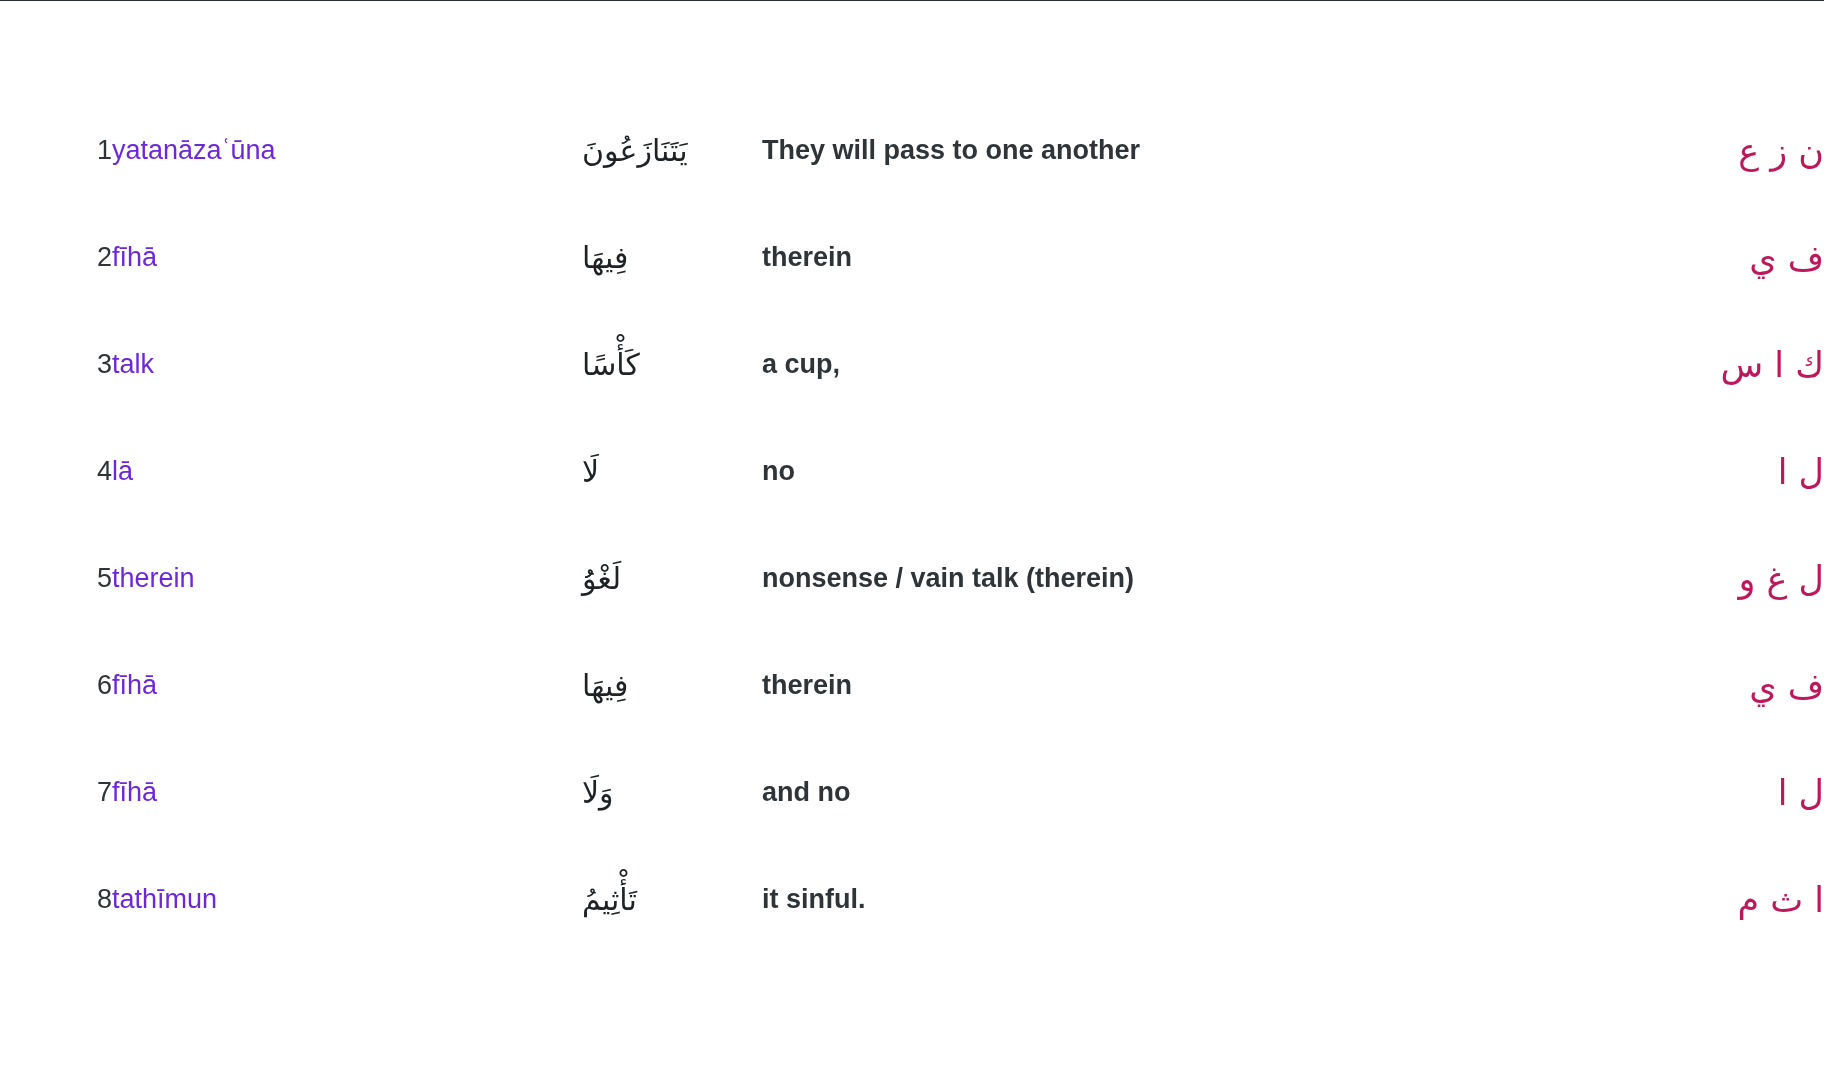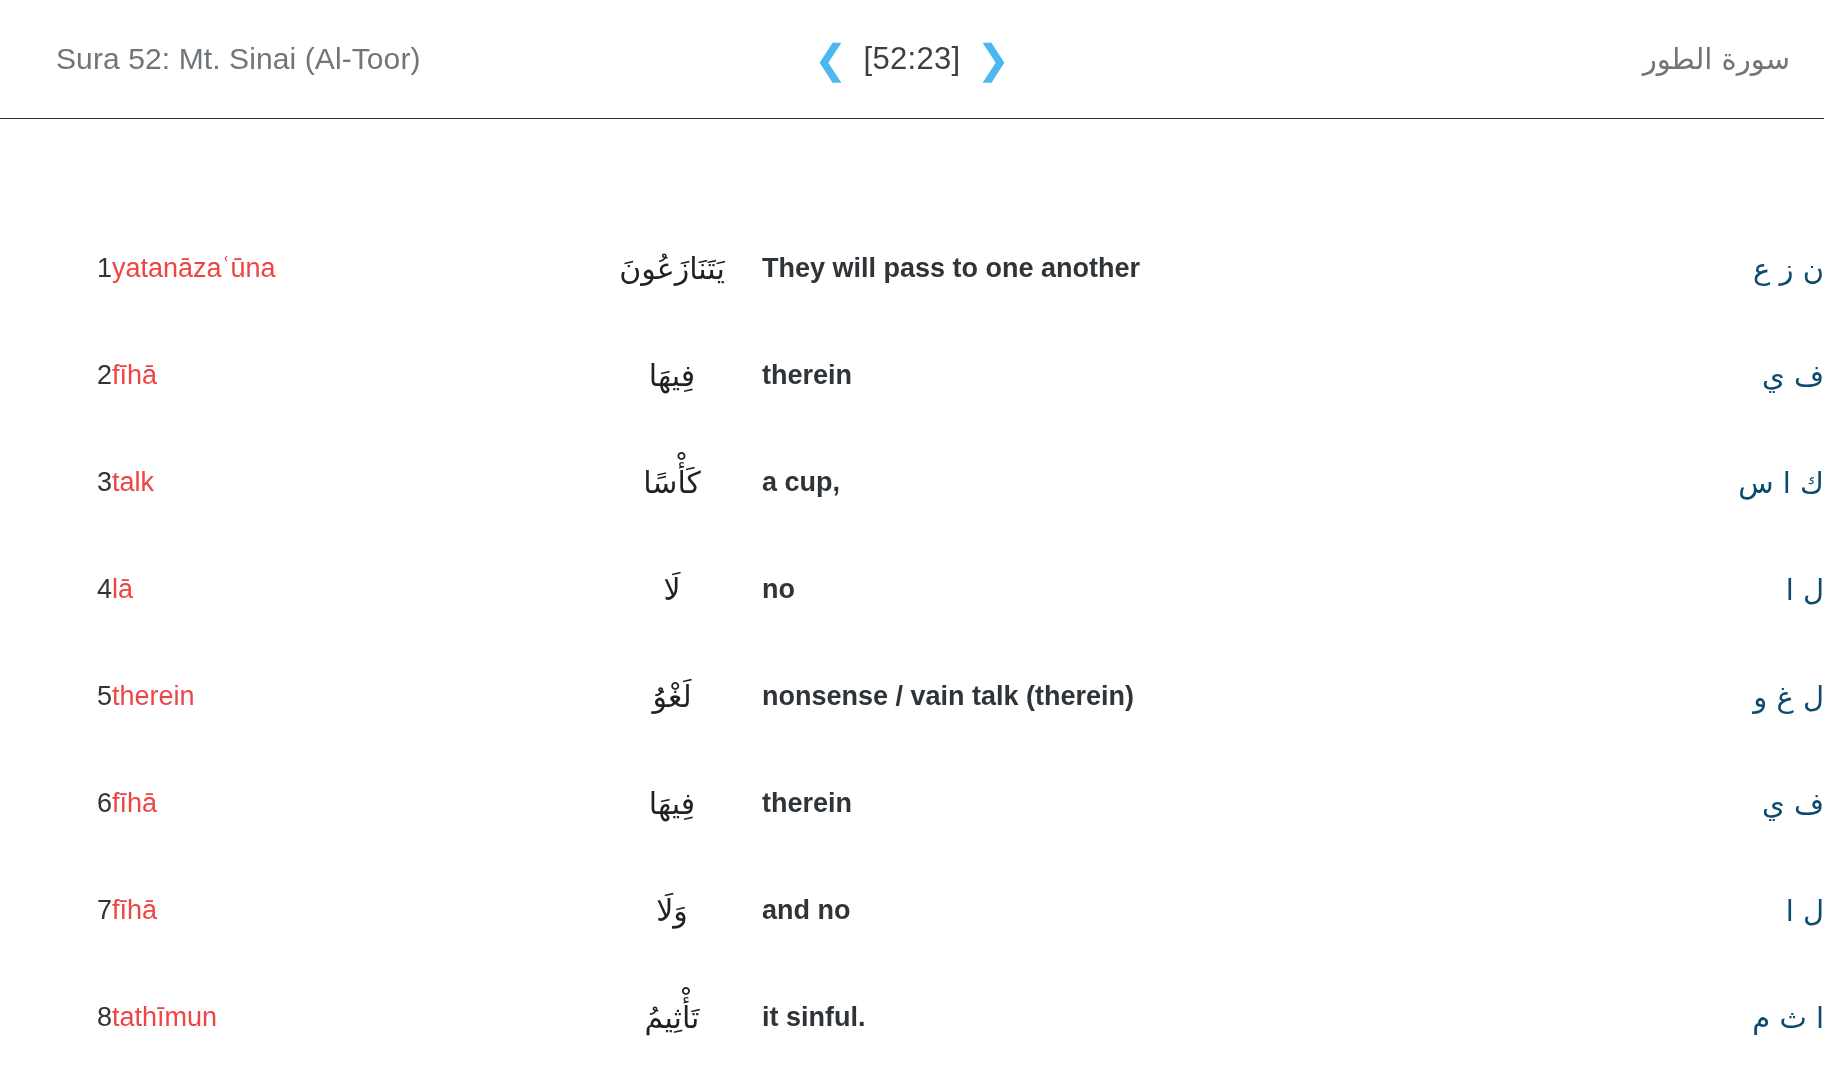--- a/index.html
+++ b/index.html
@@ -95,69 +95,58 @@
     width: 112px;
     text-align: right;
     font-size: 27px;
     color: #2f3438;
     padding-right: 8px;
   }
   .col-translit {
     width: 470px;
     padding-left: 44px;
     font-size: 27px;
-    color: #ef4444;
+    color: #6d28d9;
     white-space: nowrap;
   }
   .col-arabic {
     width: 180px;
-    text-align: center;
+    text-align: left;
     padding-right: 18px;
     font-size: 30px;
     color: #1e2225;
     direction: rtl;
     font-family: "DejaVu Sans", sans-serif;
     line-height: 1.5;
     white-space: nowrap;
   }
   .col-meaning {
     font-size: 27px;
     color: #2f3438;
     padding-left: 16px;
     white-space: nowrap;
     font-weight: bold;
   }
   .col-root {
     width: 260px;
     text-align: right;
     padding-right: 56px;
-    font-size: 29px;
-    color: #0c4a6e;
+    font-size: 35px;
+    color: #be185d;
     direction: rtl;
     font-family: "DejaVu Sans", sans-serif;
     white-space: nowrap;
     letter-spacing: 2px;
   }
 </style>
 </head>
 <body>
 
 <div class="page">
 
-  <div class="header">
-    <div class="sura-title">Sura 52: Mt. Sinai (Al-Toor)</div>
-
-    <div class="verse-nav">
-      <span class="nav-arrow">❮</span>
-      <span class="verse-ref">[52:23]</span>
-      <span class="nav-arrow">❯</span>
-    </div>
-
-    <div class="sura-title-ar">سورة الطور</div>
-  </div>
 
   <div class="divider"></div>
 
   <table class="word-table">
     <tbody>
 
       <tr>
         <td class="col-index">1</td>
         <td class="col-translit">yatanāzaʿūna</td>
         <td class="col-arabic">يَتَنَازَعُونَ</td>

